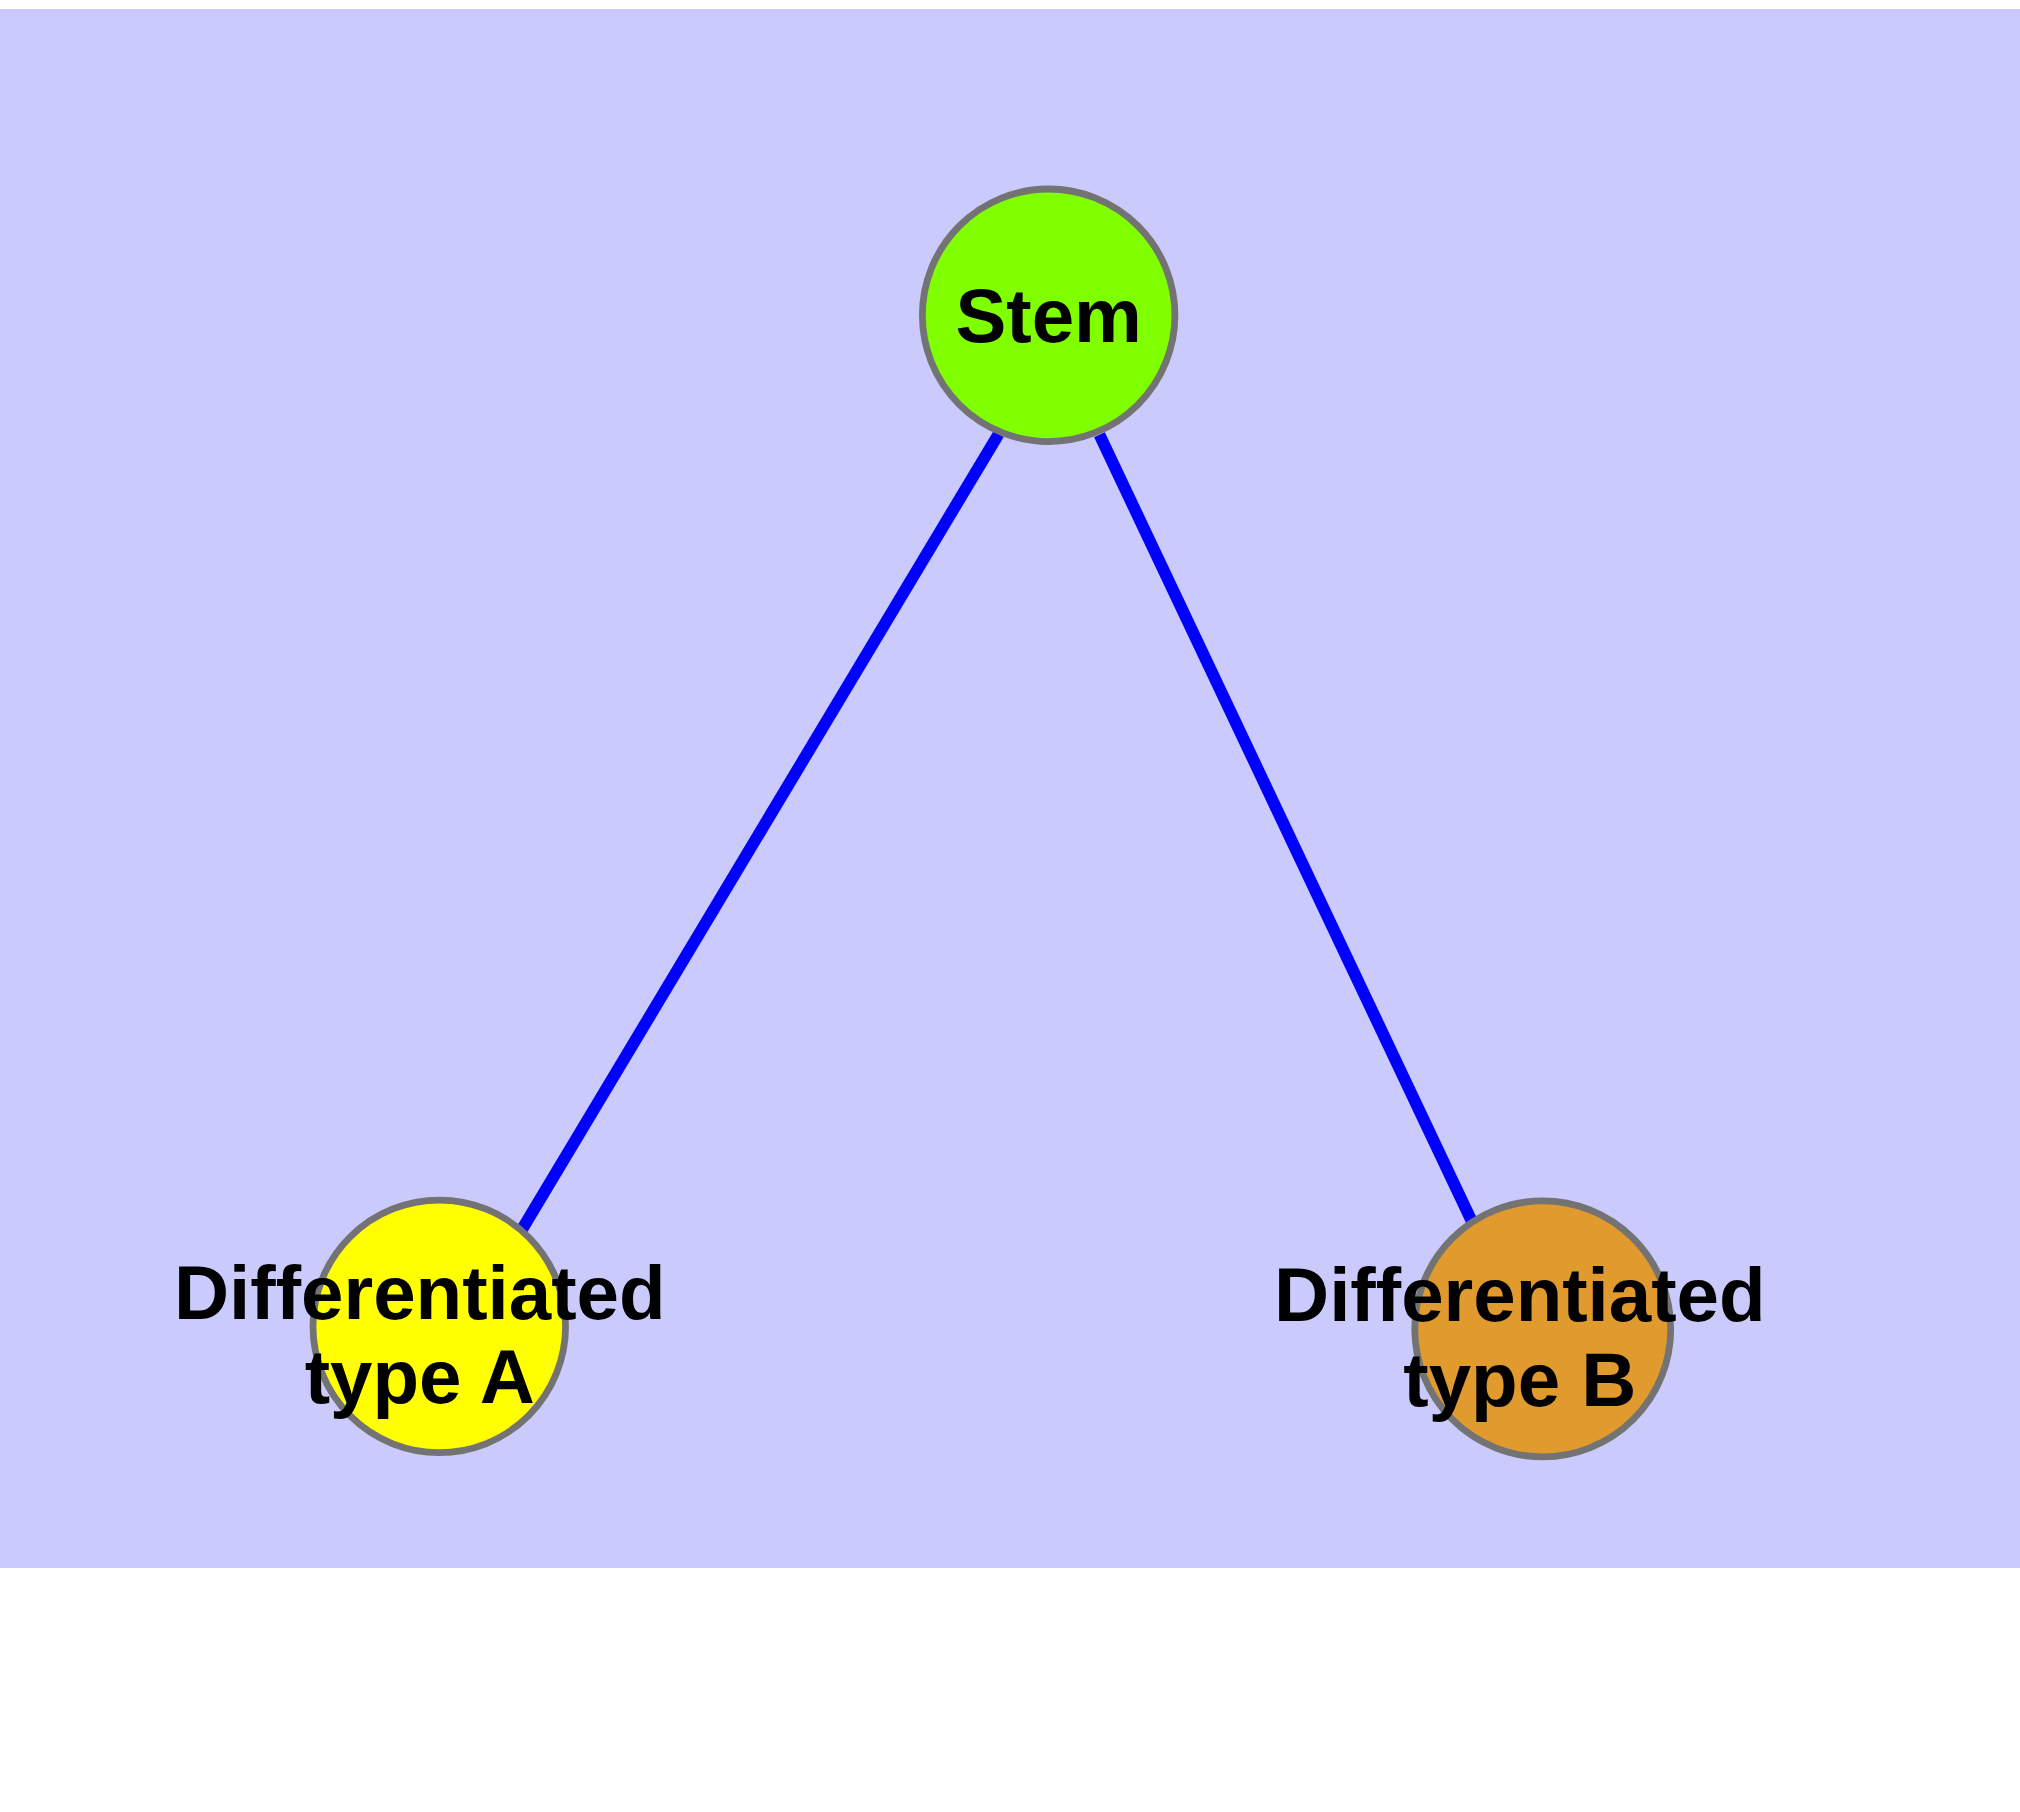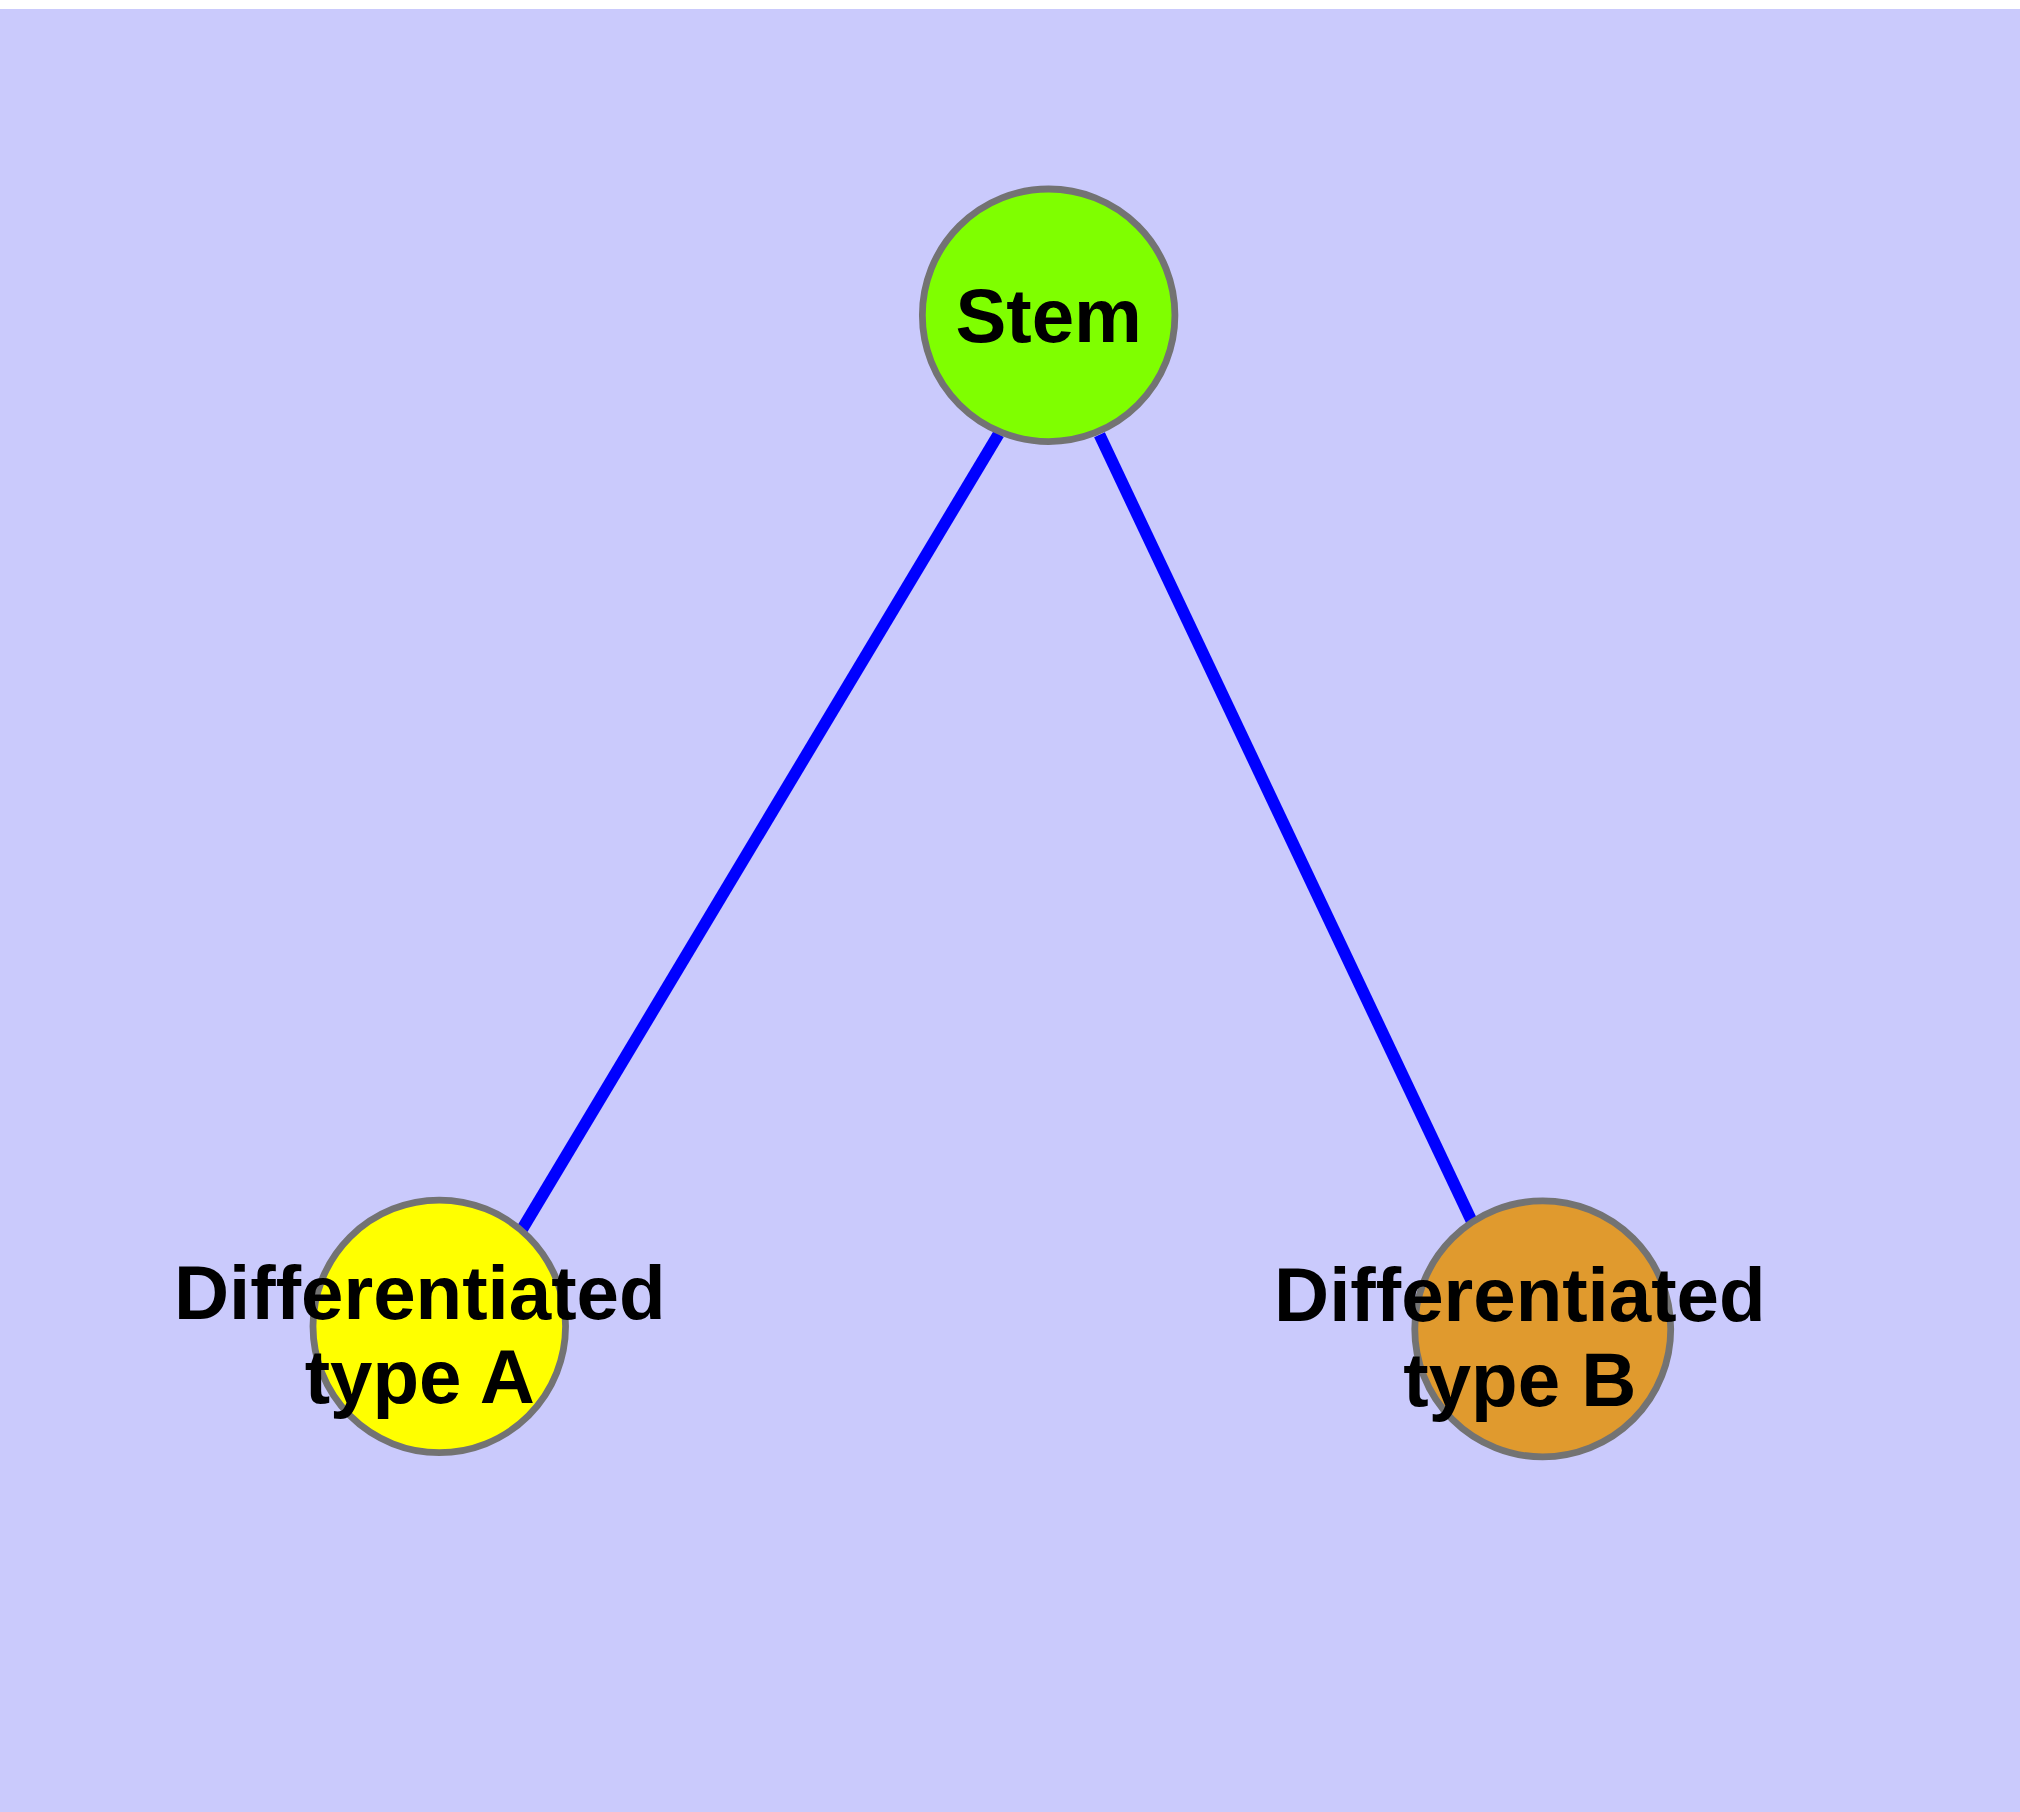--- a/index.html
+++ b/index.html
@@ -3,21 +3,21 @@
 <meta charset="utf-8">
 <style>
   html, body {
     margin: 0;
     padding: 0;
     background: #ffffff;
   }
   #canvas {
     position: relative;
     width: 2021px;
-    height: 1812px;
+    height: 1568px;
     background: #ffffff;
     overflow: hidden;
     font-family: "Liberation Sans", sans-serif;
   }
   #graph-surface {
     position: absolute;
     left: 0;
     top: 8.5px;
     width: 2021px;
     height: 1804px;

